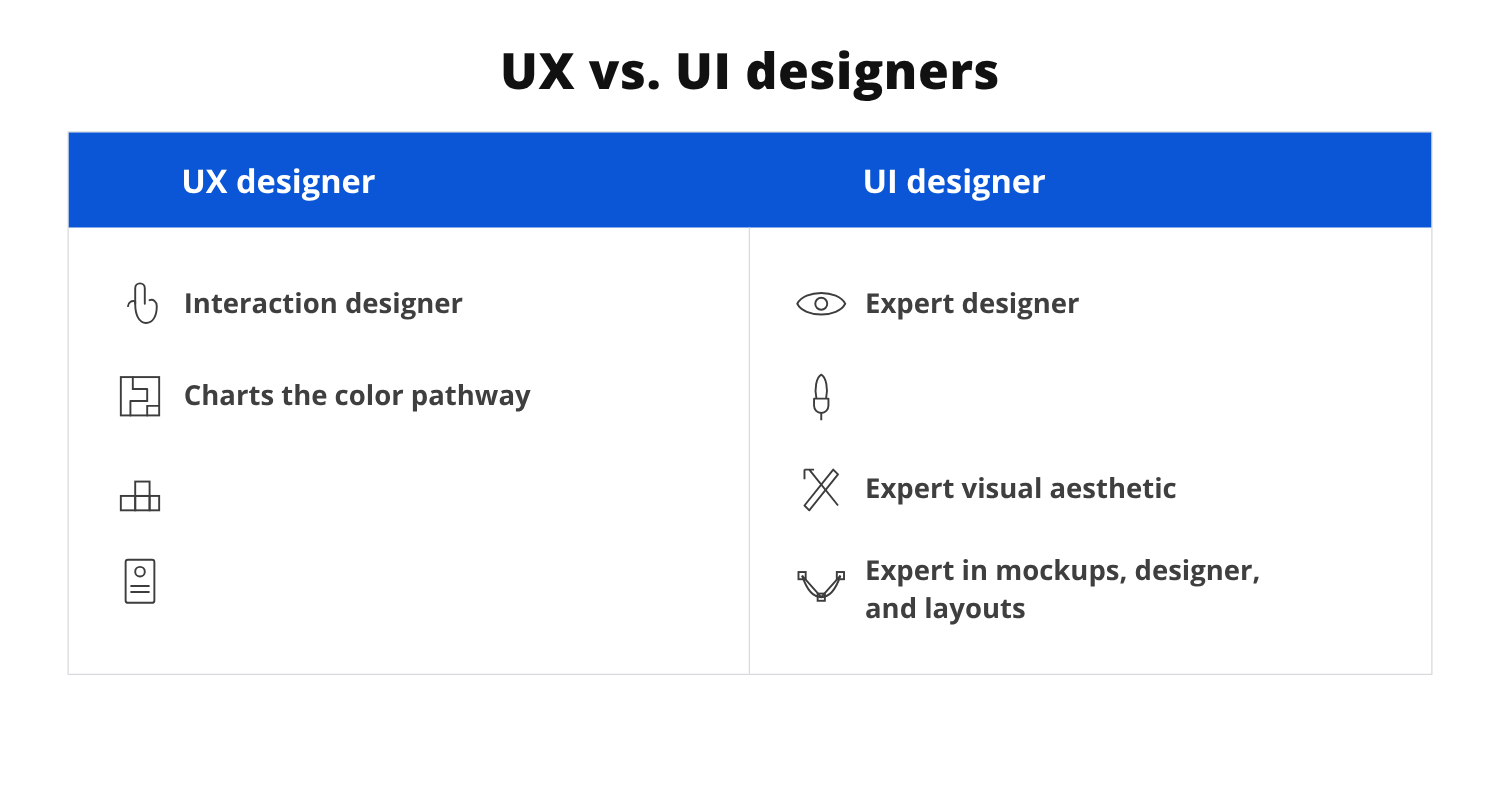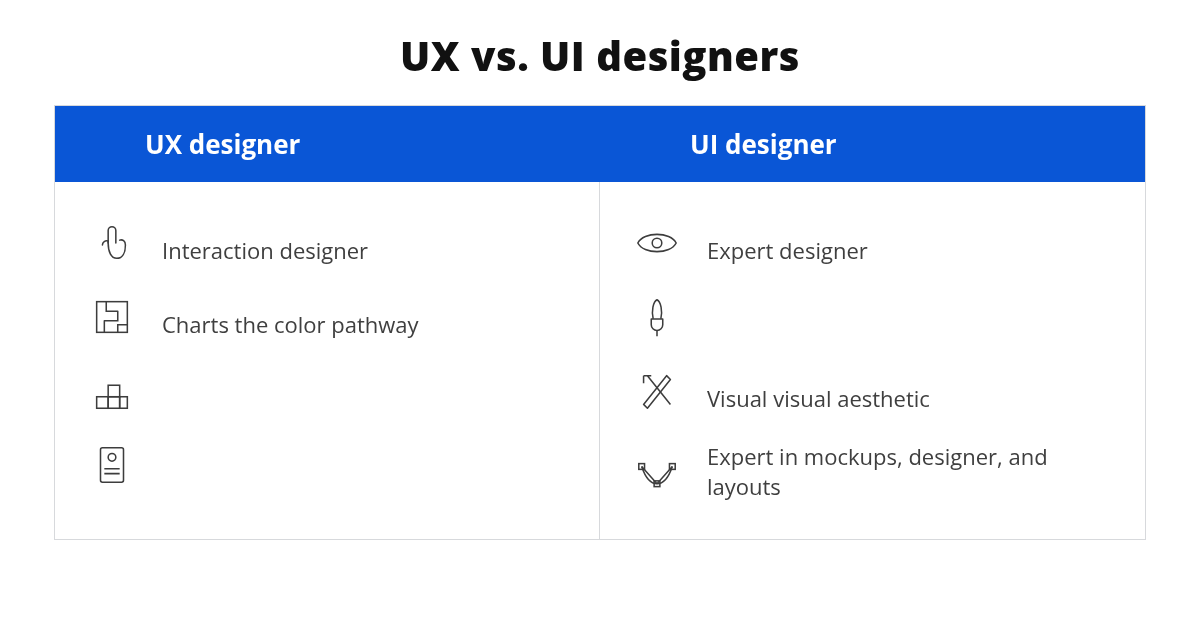--- a/index.html
+++ b/index.html
@@ -34,23 +34,24 @@
     font-size: 26px;
     padding: 20px 28px 20px 90px;
   }
   .col-body {
     padding: 26px 34px 30px 34px;
     min-height: 350px;
   }
   .divider-right { border-right: 1px solid #d7d9dc; }
   .row {
     display: flex;
-    align-items: flex-end;
-    gap: 27px;
+    align-items: center;
+    gap: 12px;
     margin: 12px 0 28px 0;
+    font-weight: bold;
   }
   .row:last-child { margin-bottom: 8px; }
   .icon {
     width: 46px;
     height: 46px;
     flex: 0 0 46px;
     color: #3d3d3d;
   }
   .icon svg { width: 46px; height: 46px; display: block; }
   .label {
@@ -139,21 +140,21 @@
         </span>
       </div>
 
       <div class="row">
         <span class="icon">
           <svg viewBox="0 0 48 48" fill="none" stroke="currentColor" stroke-width="1.6" stroke-linejoin="round">
             <path d="M10 38 L34 8 l4 4 L14 42 z"></path>
             <path d="M38 38 L14 8 M10 8 h8 M10 8 v8"></path>
           </svg>
         </span>
-        <span class="label">Visual visual aesthetic</span>
+        <span class="label">Expert visual aesthetic</span>
       </div>
 
       <div class="row">
         <span class="icon">
           <svg viewBox="0 0 48 48" fill="none" stroke="currentColor" stroke-width="1.6">
             <path d="M8 12 C 16 36 32 36 40 12"></path>
             <rect x="5" y="9" width="6" height="6"></rect>
             <rect x="37" y="9" width="6" height="6"></rect>
             <rect x="21" y="27" width="6" height="6"></rect>
             <path d="M8 12 L24 30 M40 12 L24 30"></path>

